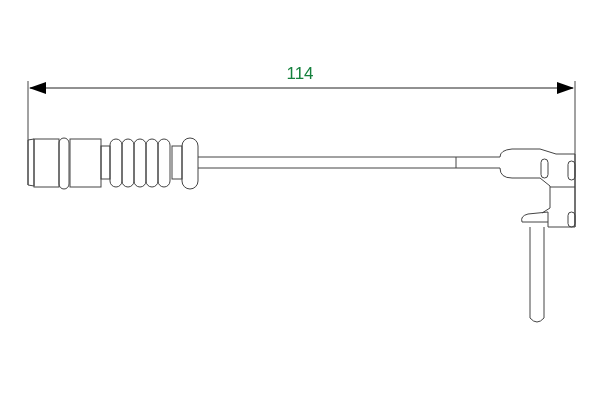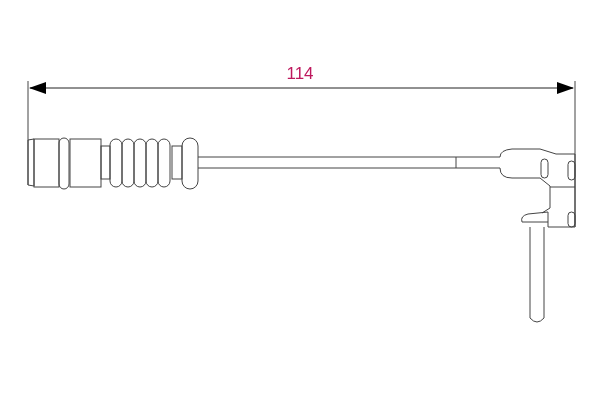--- a/index.html
+++ b/index.html
@@ -1,19 +1,19 @@
 <!DOCTYPE html>
 <html><head>
   <meta charset="utf-8">
   <style>
     html, body { margin:0; padding:0; background:#ffffff; }
     body { width:600px; height:400px; position:relative; overflow:hidden; }
     svg { position:absolute; left:0; top:0; }
     .dim-label { position:absolute; left:270px; top:64px; width:60px; text-align:center;
-      font-family:"Liberation Sans", sans-serif; font-size:17px; color:#be185d; }
+      font-family:"Liberation Sans", sans-serif; font-size:17px; color:#15803d; }
   </style>
 </head>
 <body>
 
 <div>
 <svg width="600" height="400" viewBox="0 0 600 400">
   <g fill="none" stroke="#444" stroke-width="1">
 
     <g>
       <line x1="28" y1="81" x2="28" y2="185"></line>

